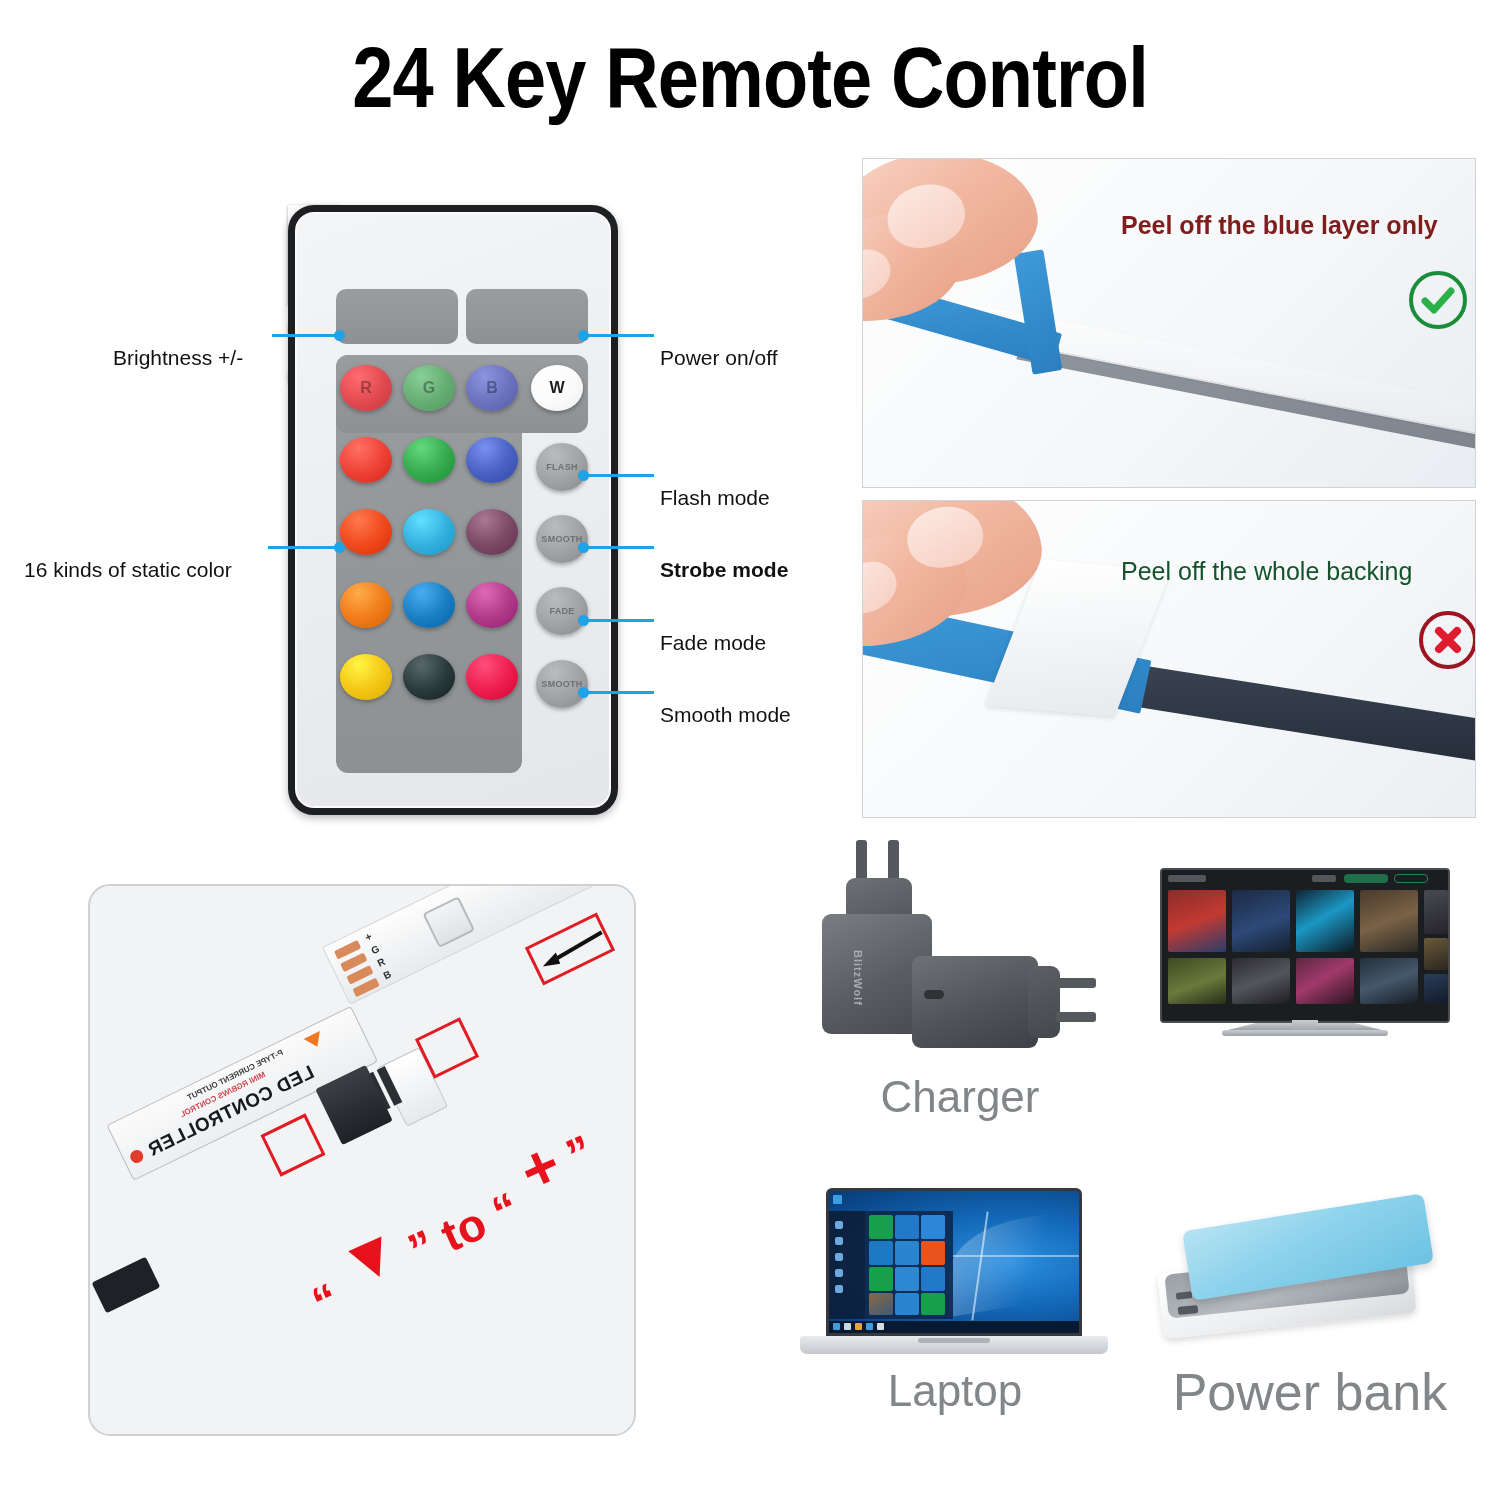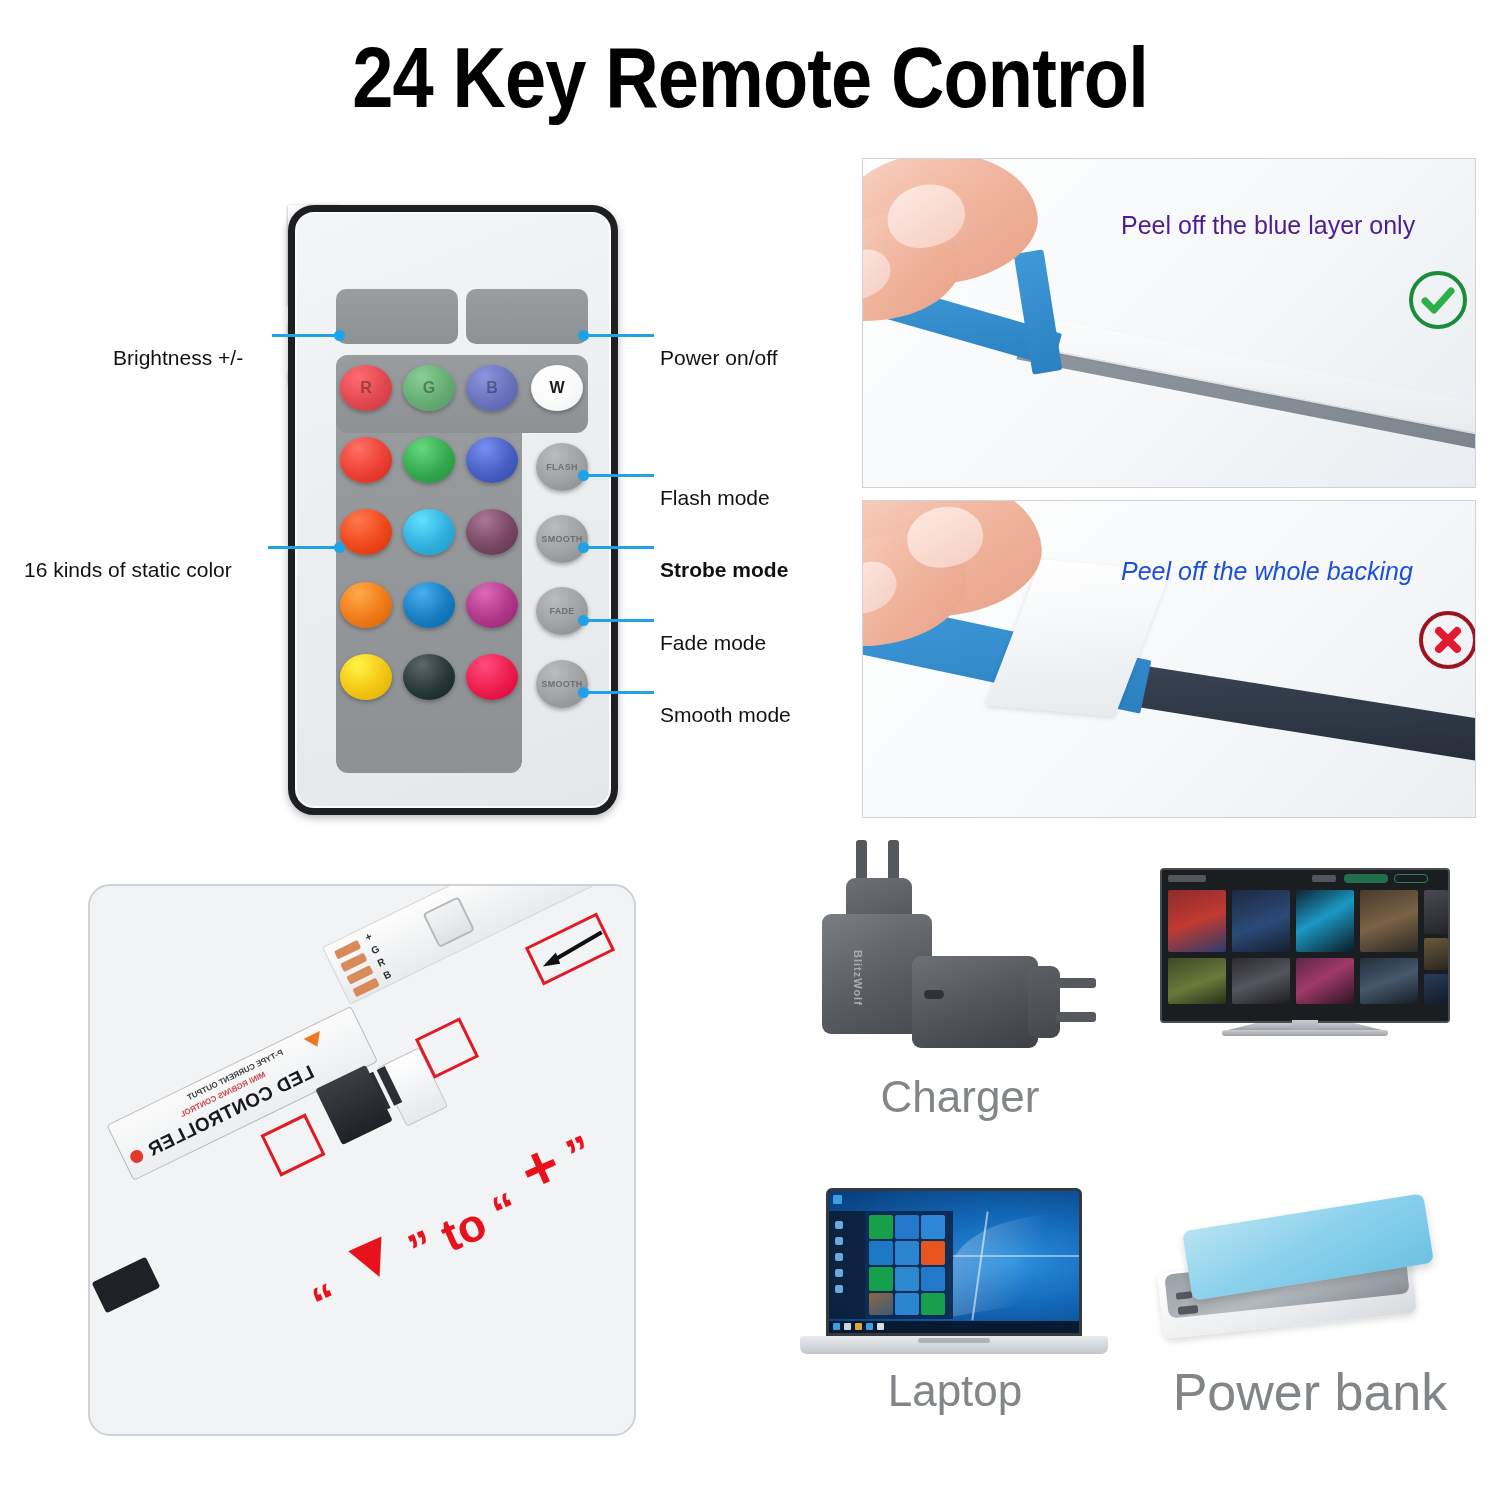--- a/index.html
+++ b/index.html
@@ -85,22 +85,22 @@
 
   
   .peel {
     position: absolute; overflow: hidden;
     border: 1px solid #cfd3d6;
     background: #fdfdfd;
   }
   .peel-top { left: 862px; top: 158px; width: 614px; height: 330px; }
   .peel-bot { left: 862px; top: 500px; width: 614px; height: 318px; }
   .peel-note { position: absolute; font-size: 25px; white-space: nowrap; }
-  .note-ok { color: #4c1d95; }
-  .note-no { color: #1d4ed8; font-style: italic; }
+  .note-ok { color: #7f1d1d; font-weight: bold; }
+  .note-no { color: #14532d; }
   .mark { position: absolute; width: 58px; height: 58px; border-radius: 50%; }
   .mark-ok { border: 4px solid #1b8c3a; }
   .mark-no { border: 4px solid #9c1420; }
 
   
   .hand {
     position: absolute; border-radius: 48% 52% 45% 55% / 60% 58% 42% 40%;
     background: linear-gradient(150deg,#f8d6c6 0%, #f2b9a3 45%, #e8a288 100%);
   }
   .nail {

